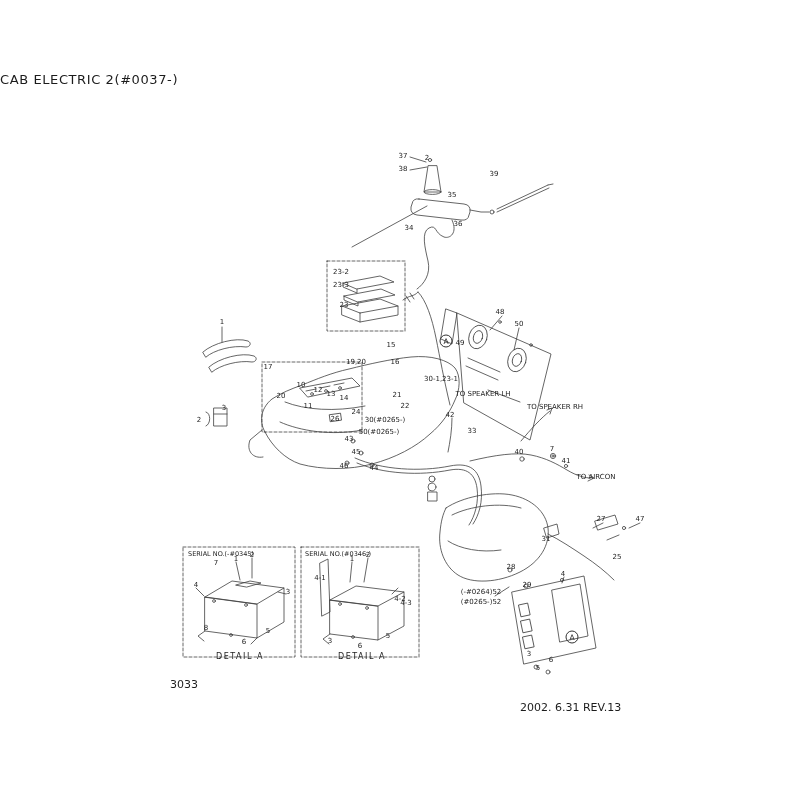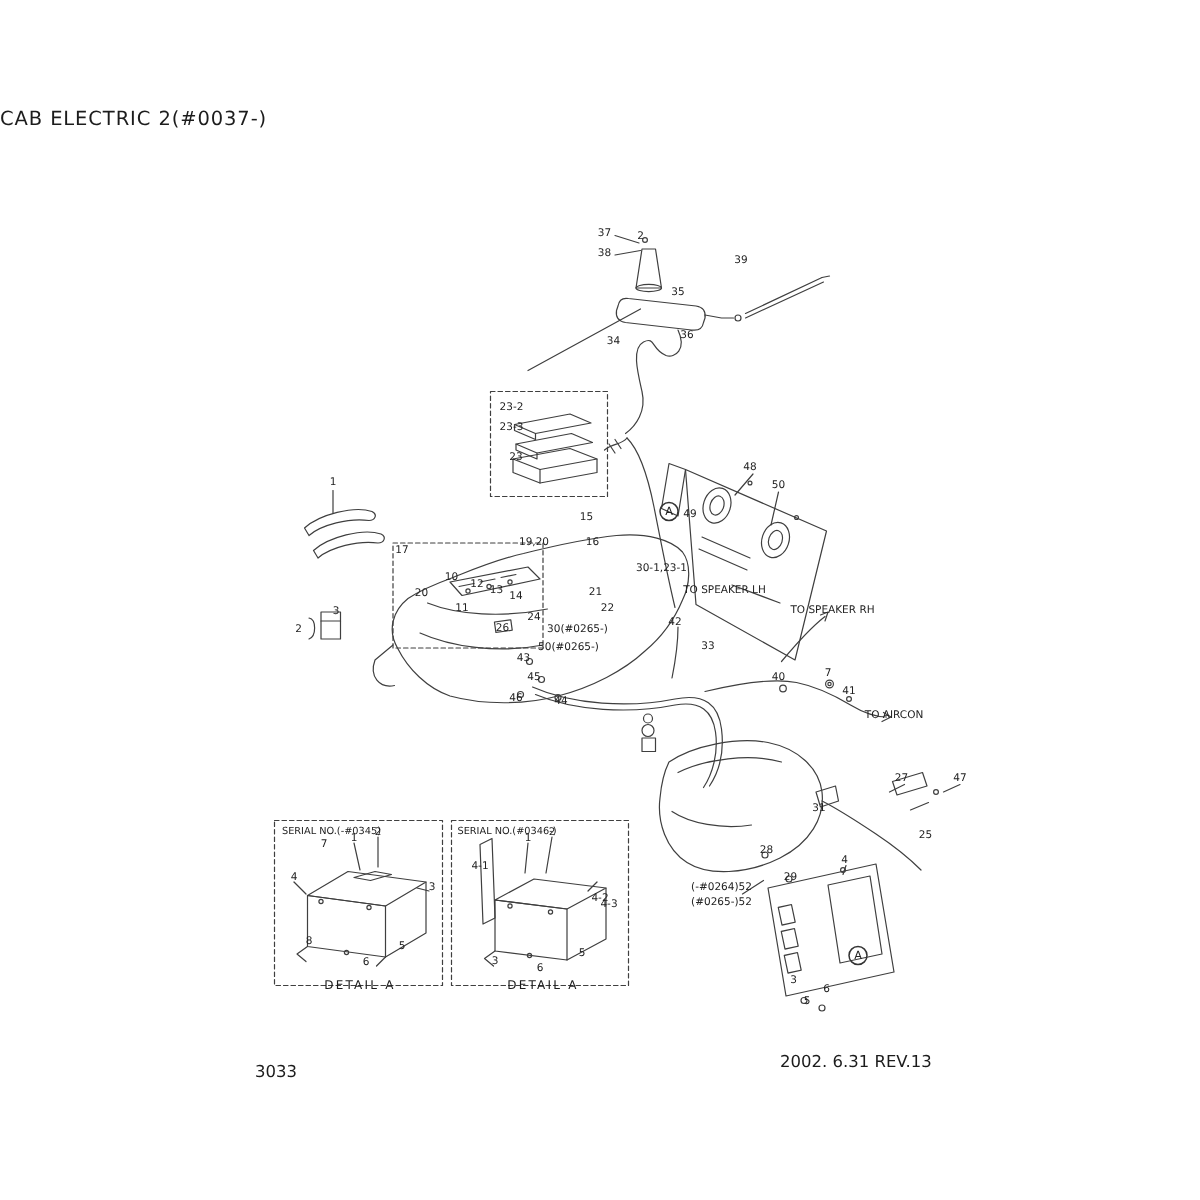--- a/index.html
+++ b/index.html
@@ -1,20 +1,20 @@
 <!DOCTYPE html>
 <html><head>
 <meta charset="utf-8">
 <style>
   html,body{margin:0;padding:0;background:#ffffff;}
   .page{position:relative;width:800px;height:800px;background:#ffffff;
         font-family:"DejaVu Sans",sans-serif;color:#1c1c1c;overflow:hidden;}
   .title{position:absolute;top:72px;left:0;width:100%;text-align:left;
          font-size:13px;letter-spacing:.6px;}
-  .footer-left{position:absolute;left:170px;top:708px;font-size:11px;}
+  .footer-left{position:absolute;left:170px;top:678px;font-size:11px;}
   .footer-right{position:absolute;left:520px;top:701px;font-size:11px;}
   svg.diagram{position:absolute;left:0;top:0;}
   .callout{position:absolute;transform:translate(-50%,-50%);font-size:7px;
            line-height:1;white-space:nowrap;color:#222;}
   .callout.circled{border:1px solid #333;border-radius:50%;width:11px;height:11px;
            line-height:11px;text-align:center;font-size:7.5px;transform:translate(-50%,-50%);}
   .serial{position:absolute;font-size:6.5px;white-space:nowrap;}
   .serial-left{left:188px;top:550px;}
   .serial-right{left:305px;top:550px;}
   .detail-caption{position:absolute;font-size:8px;letter-spacing:1.5px;transform:translateX(-50%);}

